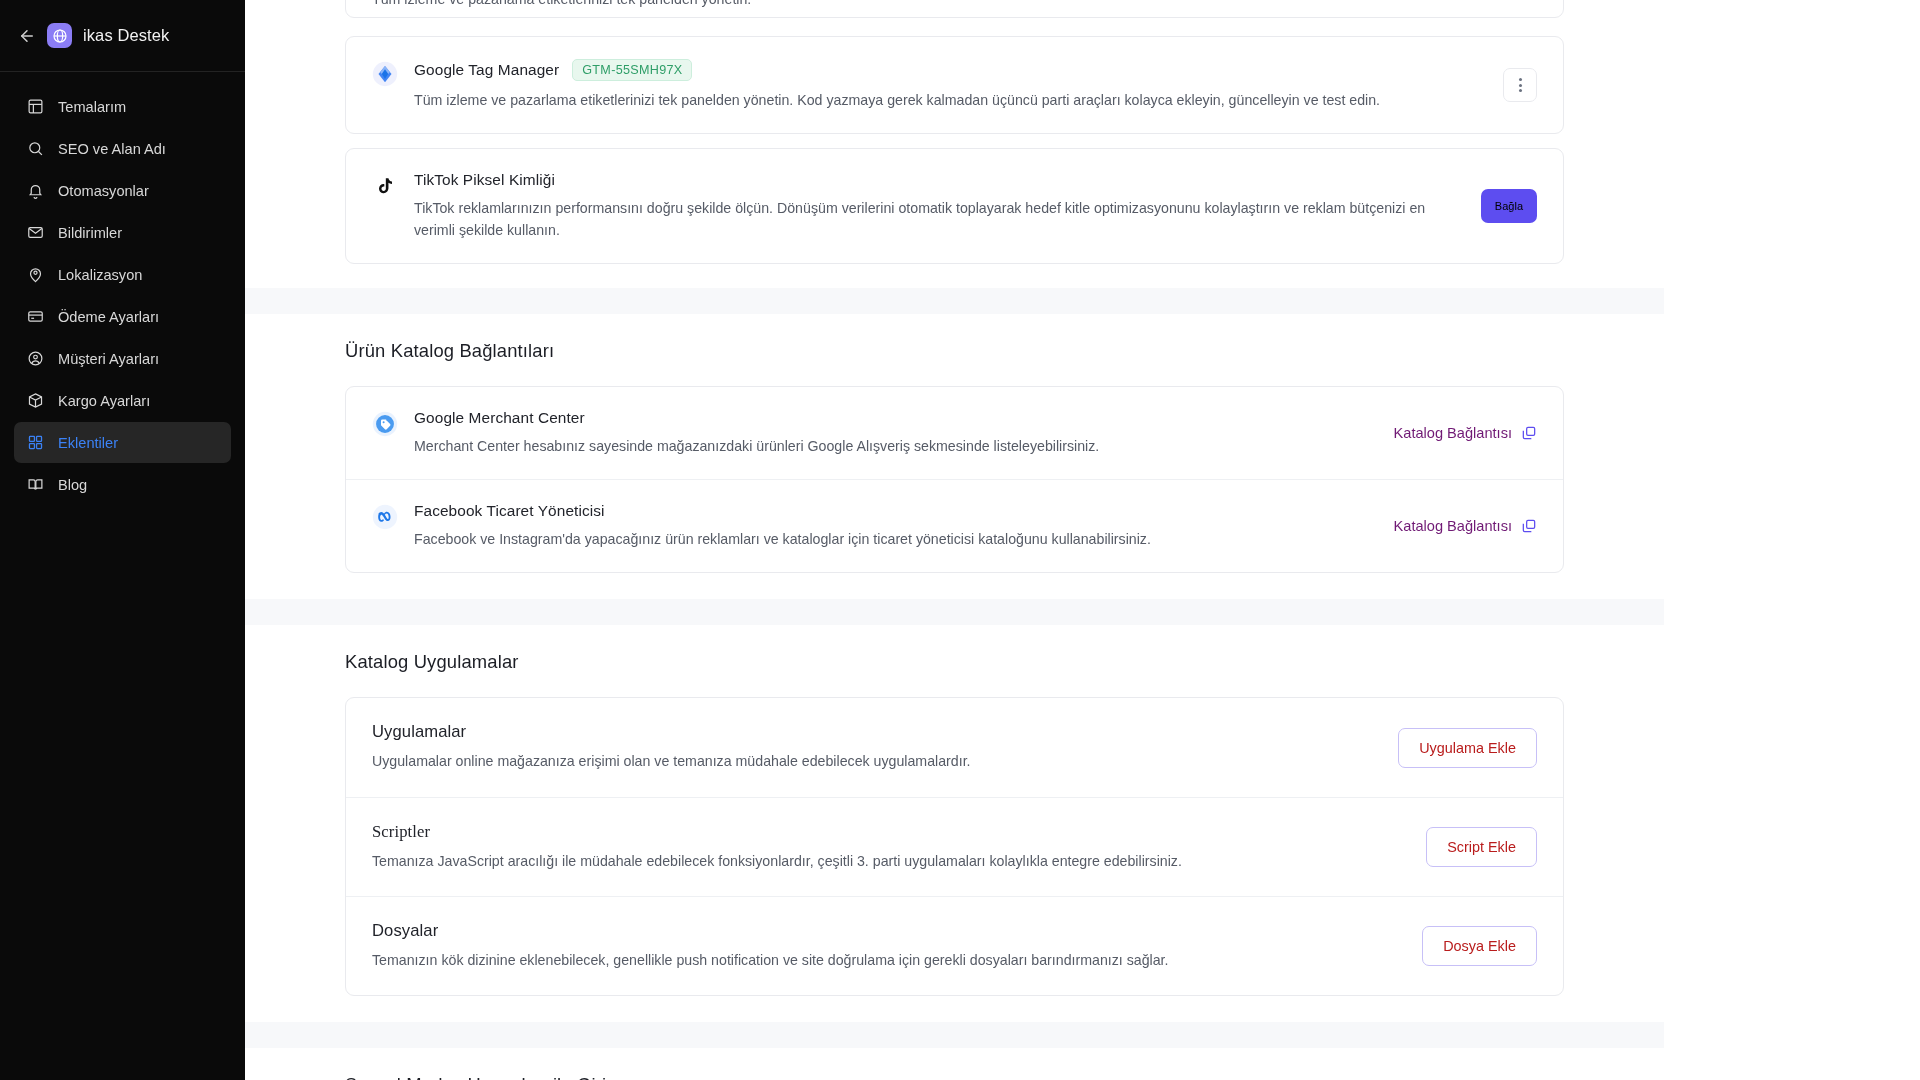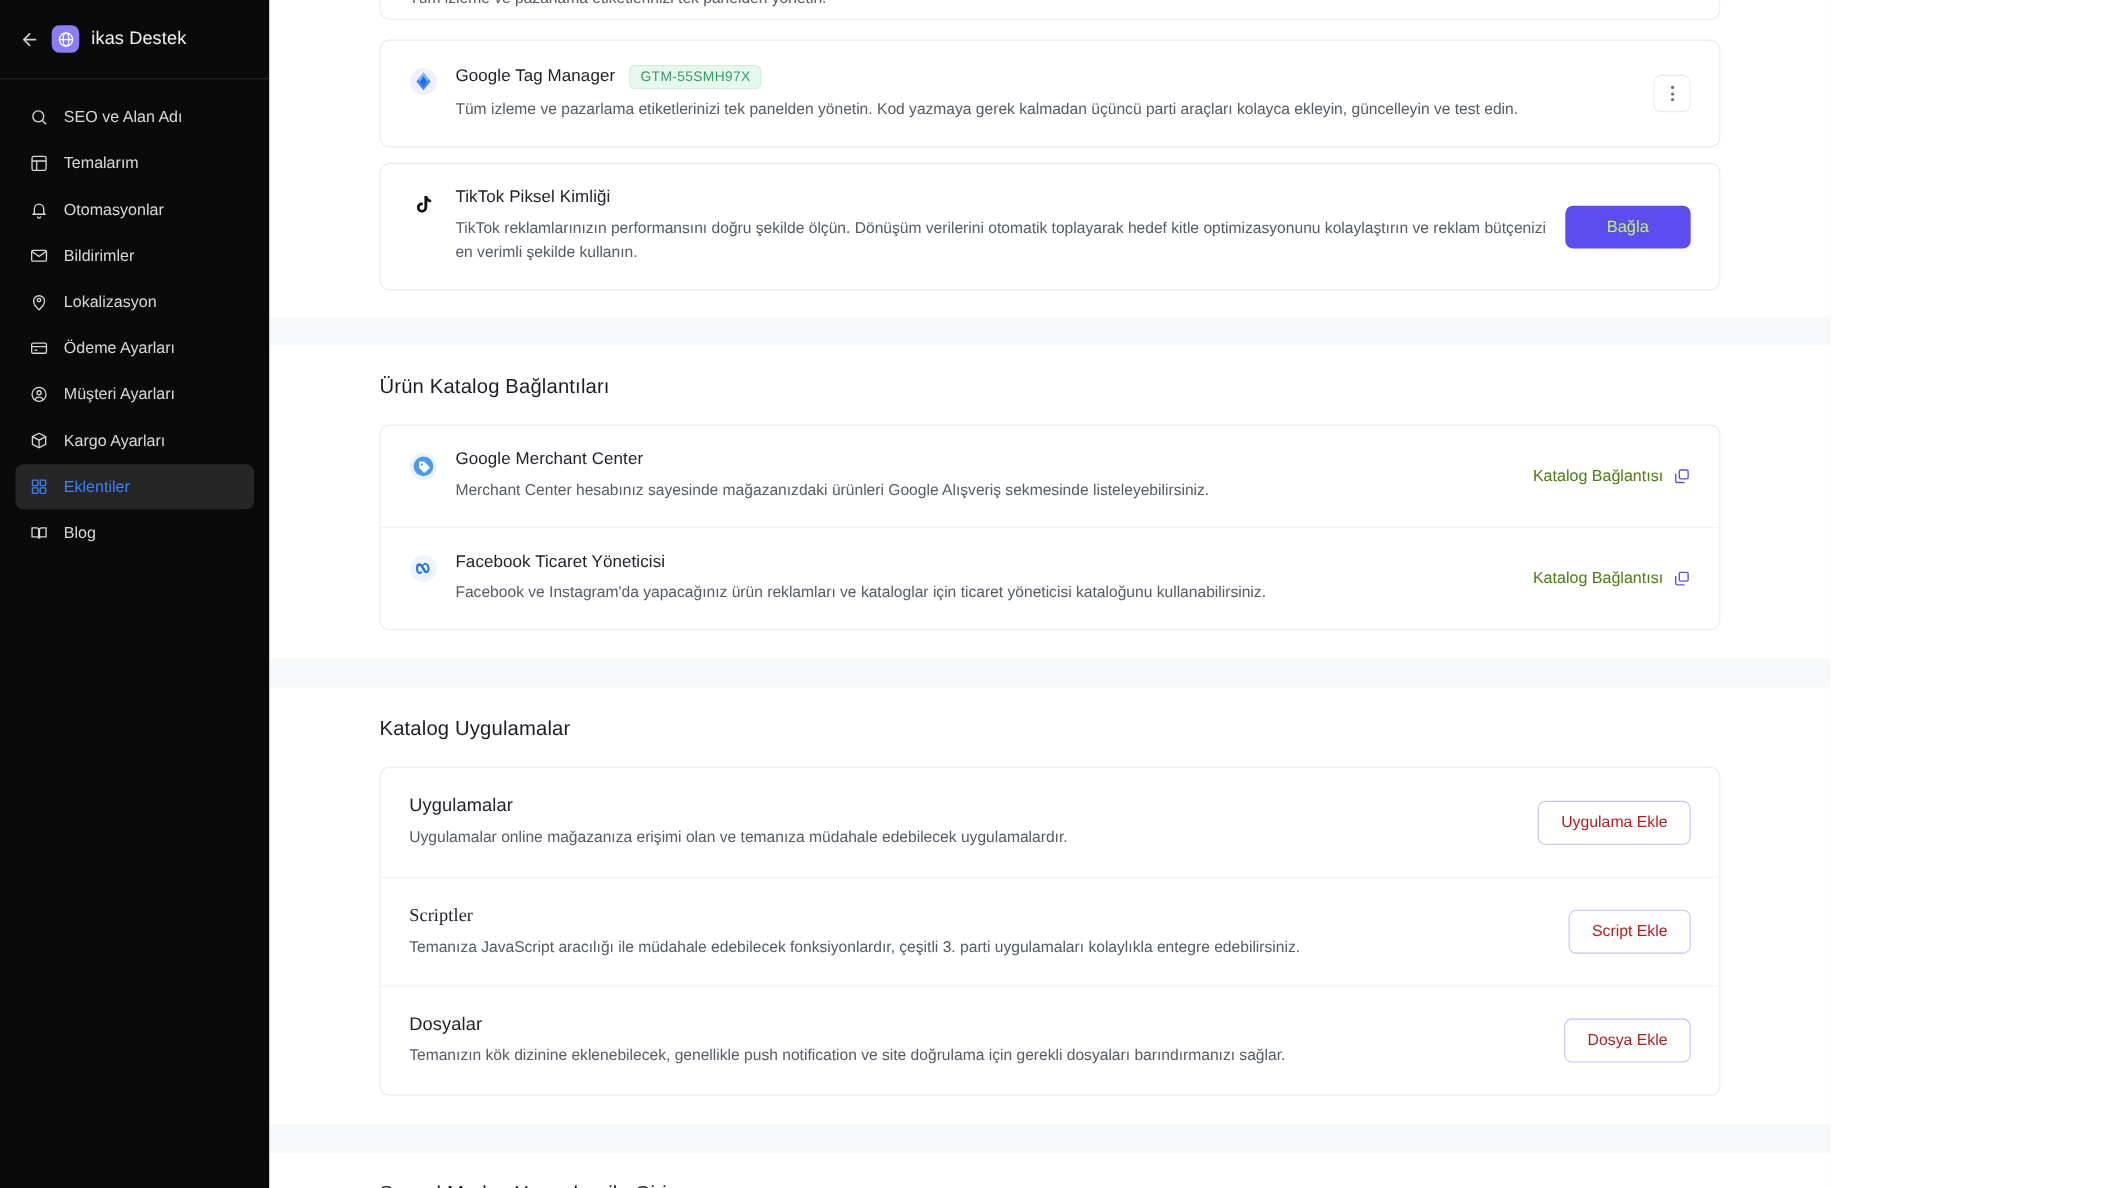--- a/index.html
+++ b/index.html
@@ -68,34 +68,34 @@
     font-size: 12.6px; color: #2f9e68;
     background: #e8f7ee; border: 1px solid #cdeedd;
     border-radius: 5px; padding: 3px 9px; letter-spacing: .3px;
   }
   .row-desc {
     margin-top: 9px; font-size: 14.2px; color: #565b66; line-height: 1.5; max-width: 1130px;
   }
   .row-action { flex: 0 0 auto; display: flex; align-items: center; align-self: center; }
 
   .btn-primary {
-    background: #5d4df0; color: #bef264; border: none;
-    border-radius: 7px; font-size: 15px;
-    padding: 11px 38px; cursor: pointer;
+    background: #5d4df0; color: #000000; border: none;
+    border-radius: 7px; font-size: 11px;
+    padding: 11px 14px; cursor: pointer;
     font-family: inherit;
   }
   .btn-outline {
     background: #ffffff; color: #b91c1c;
     border: 1px solid #c7c0f7; border-radius: 7px;
     font-size: 14.4px; padding: 11px 20px; cursor: pointer;
     font-family: inherit; white-space: nowrap;
   }
   .link-action {
     display: inline-flex; align-items: center; gap: 9px;
-    color: #4d7c0f; font-size: 14.6px; cursor: pointer; white-space: nowrap;
+    color: #701a75; font-size: 14.6px; cursor: pointer; white-space: nowrap;
   }
   .kebab {
     width: 34px; height: 34px; border: 1px solid #e9eaee; border-radius: 7px;
     background: #fff; display: flex; align-items: center; justify-content: center;
     cursor: pointer; flex-direction: column; gap: 2.5px;
   }
   .kebab i { width: 3px; height: 3px; border-radius: 50%; background: #6b7280; display:block; }
 
   .section-title {
     font-size: 18.4px; color: #1c1e25; letter-spacing: .15px;
@@ -128,36 +128,36 @@
           </svg>
       </div>
       <div class="sb-title">ikas Destek</div>
     </div>
 
     <nav class="sb-nav">
 
       <div class="sb-item">
         <span class="sb-ico">
           <svg viewBox="0 0 24 24" fill="none" stroke="currentColor" stroke-width="1.7">
-              <circle cx="11" cy="11" r="7"></circle>
-              <line x1="16.2" y1="16.2" x2="21" y2="21"></line>
-            </svg>
-        </span>
-        <span>SEO ve Alan Adı</span>
-      </div>
-
-      <div class="sb-item">
-        <span class="sb-ico">
-          <svg viewBox="0 0 24 24" fill="none" stroke="currentColor" stroke-width="1.7">
               <rect x="3" y="3" width="18" height="18" rx="2"></rect>
               <line x1="3" y1="9" x2="21" y2="9"></line>
               <line x1="9" y1="9" x2="9" y2="21"></line>
             </svg>
         </span>
         <span>Temalarım</span>
+      </div>
+
+      <div class="sb-item">
+        <span class="sb-ico">
+          <svg viewBox="0 0 24 24" fill="none" stroke="currentColor" stroke-width="1.7">
+              <circle cx="11" cy="11" r="7"></circle>
+              <line x1="16.2" y1="16.2" x2="21" y2="21"></line>
+            </svg>
+        </span>
+        <span>SEO ve Alan Adı</span>
       </div>
 
       <div class="sb-item">
         <span class="sb-ico">
           <svg viewBox="0 0 24 24" fill="none" stroke="currentColor" stroke-width="1.7">
               <path d="M18 16V11a6 6 0 1 0-12 0v5l-1.5 2h15L18 16z"></path>
               <path d="M10 21a2 2 0 0 0 4 0"></path>
             </svg>
         </span>
         <span>Otomasyonlar</span>

